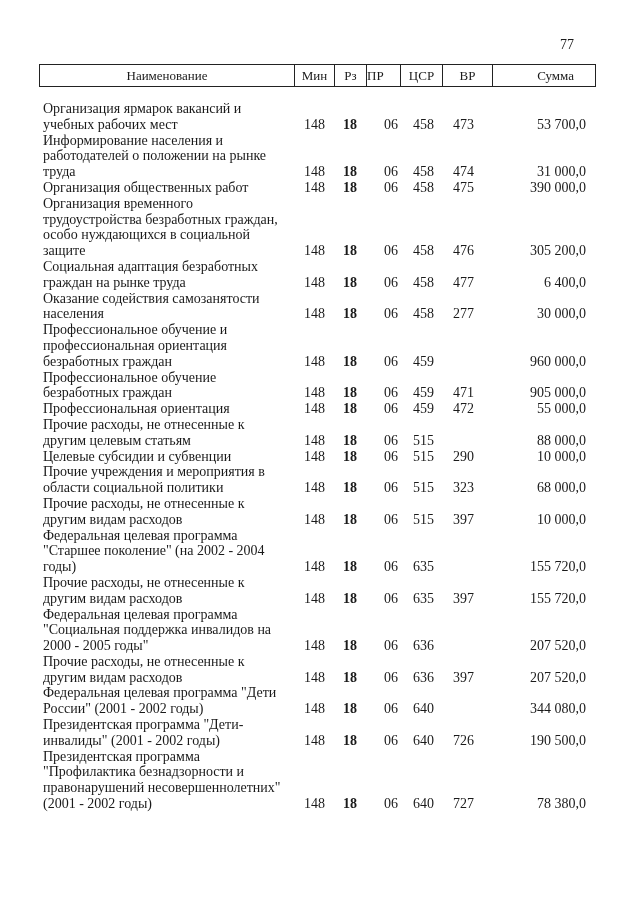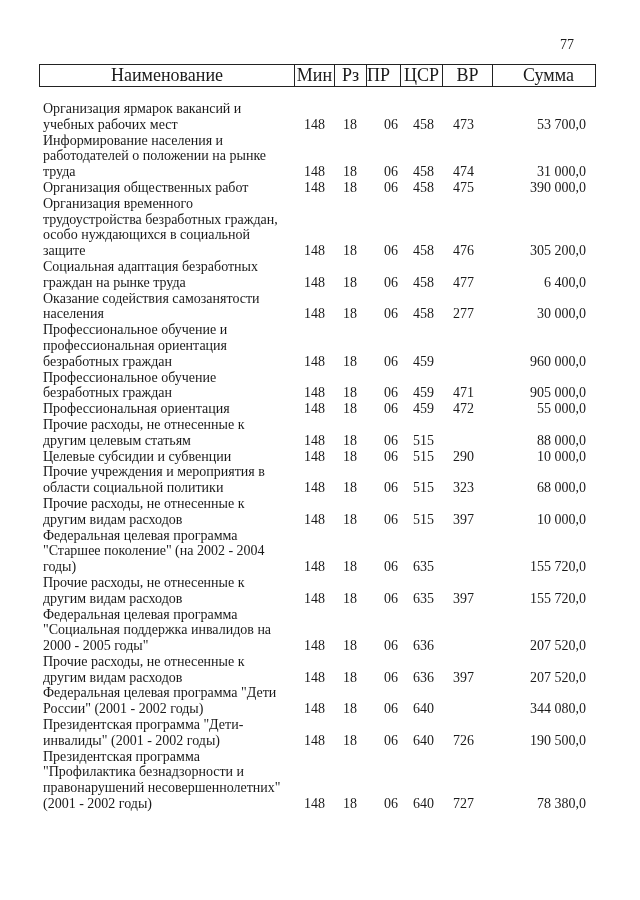--- a/index.html
+++ b/index.html
@@ -1,35 +1,35 @@
 <!DOCTYPE html>
 <html><head>
 <meta charset="utf-8">
 <style>
   html,body{margin:0;padding:0;background:#fff;}
   body{width:640px;height:900px;position:relative;overflow:hidden;
        font-family:"Liberation Serif","DejaVu Serif",serif;color:#1a1a1a;}
   .page-number{position:absolute;top:37px;left:560px;font-size:14px;}
   .header{position:absolute;top:64px;left:39px;width:555px;height:21px;
           border-top:1px solid #222;border-bottom:1px solid #222;border-left:1px solid #222;border-right:1px solid #222;
-          font-size:18px;}
+          font-size:13px;}
   .header .cell{position:absolute;top:0;height:21px;line-height:21px;border-right:1px solid #222;box-sizing:border-box;}
   .h-name{left:0;width:255px;text-align:center;}
   .h-min{left:255px;width:40px;text-align:center;}
   .h-rz{left:295px;width:32px;text-align:center;}
   .h-pr{left:327px;width:34px;text-align:right;padding-right:20px;}
   .h-csr{left:361px;width:42px;text-align:center;}
   .h-vr{left:403px;width:50px;text-align:center;}
   .h-sum{left:453px;width:101px;text-align:right;padding-right:20px;border-right:none !important;}
   .body{position:absolute;top:101px;left:43px;width:560px;font-size:14px;}
   .row{position:relative;}
   .row .name{width:245px;line-height:15.8px;}
   .row .num{position:absolute;bottom:0;line-height:15.8px;}
   .c-min{left:261px;}
-  .c-rz{left:300px;}
+  .c-rz{left:300px;font-weight:bold;}
   .c-pr{left:341px;}
   .c-csr{left:370px;}
   .c-vr{left:410px;}
   .c-sum{right:17px;text-align:right;}
 </style>
 </head>
 <body>
 
 <div class="page-number">77</div>
 

